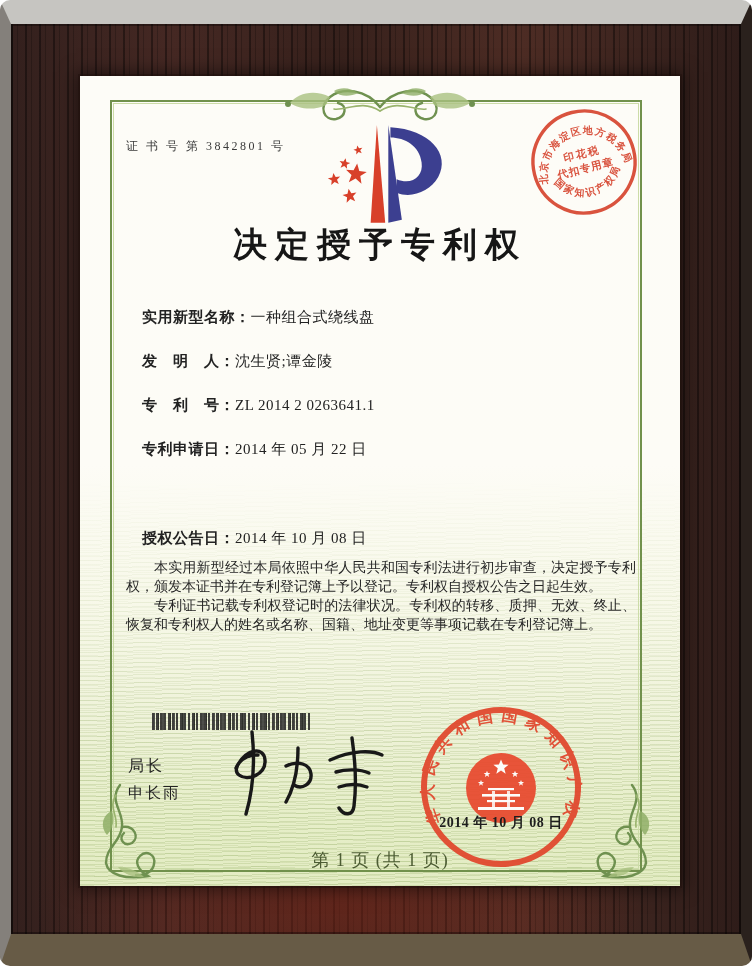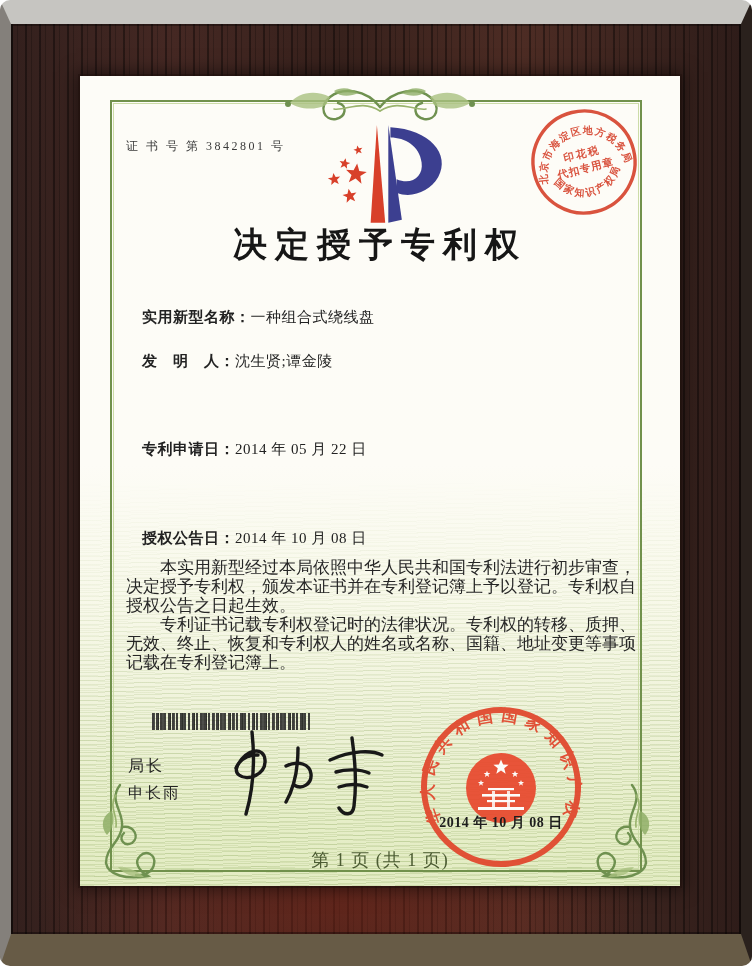--- a/index.html
+++ b/index.html
@@ -48,21 +48,21 @@
   .tax-stamp{position:absolute;left:446px;top:28px;width:116px;height:116px;transform:rotate(-14deg);opacity:.92;}
   .title{position:absolute;top:146px;left:0;width:100%;text-align:center;
     font-size:34px;letter-spacing:8px;font-weight:600;color:#161616;}
 
   
   .field-row{position:absolute;left:62px;font-size:15px;color:#222;letter-spacing:.5px;white-space:nowrap;}
   .field-row .lbl{font-weight:600;}
   .f0{top:232px}.f1{top:276px}.f2{top:320px}.f3{top:364px}.f4{top:409px}.f5{top:453px}
 
   
-  .body-text{position:absolute;left:46px;top:482px;width:510px;font-size:17px;line-height:19px;
+  .body-text{position:absolute;left:46px;top:482px;width:510px;font-size:14px;line-height:19px;
     color:#262626;text-align:justify;}
   .body-text p{margin:0;text-indent:2em;}
 
   
   .barcode{position:absolute;left:72px;top:637px;width:160px;height:17px;opacity:.85;
     background-image:
       repeating-linear-gradient(90deg,#222 0 2px,transparent 2px 4px),
       repeating-linear-gradient(90deg,#111 0 1px,transparent 1px 6px),
       repeating-linear-gradient(90deg,#333 0 3px,transparent 3px 10px);}
   .director-title{position:absolute;left:48px;top:680px;font-size:16px;letter-spacing:2px;color:#222;}
@@ -147,20 +147,23 @@
       <text x="58" y="68" text-anchor="middle" font-size="10.5" fill="#d6452f" font-weight="bold" letter-spacing="1">代扣专用章</text>
     </svg>
 
     <div class="title">决定授予专利权</div>
 
     <div class="field-row f0">
       <span class="lbl">实用新型名称：</span><span class="val">一种组合式绕线盘</span>
     </div>
     <div class="field-row f1">
       <span class="lbl">发　明　人：</span><span class="val">沈生贤;谭金陵</span>
+    </div>
+    <div class="field-row f2">
+      <span class="lbl">专　利　号：</span><span class="val">ZL 2014 2 0263641.1</span>
     </div>
     <div class="field-row f3">
       <span class="lbl">专利申请日：</span><span class="val">2014 年 05 月 22 日</span>
     </div>
     <div class="field-row f5">
       <span class="lbl">授权公告日：</span><span class="val">2014 年 10 月 08 日</span>
     </div>
 
     <div class="body-text">
       <p>本实用新型经过本局依照中华人民共和国专利法进行初步审查，决定授予专利权，颁发本证书并在专利登记簿上予以登记。专利权自授权公告之日起生效。</p>

